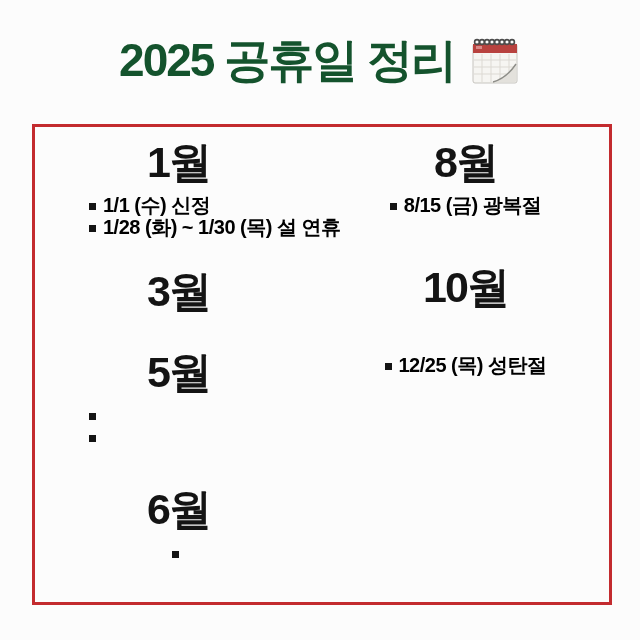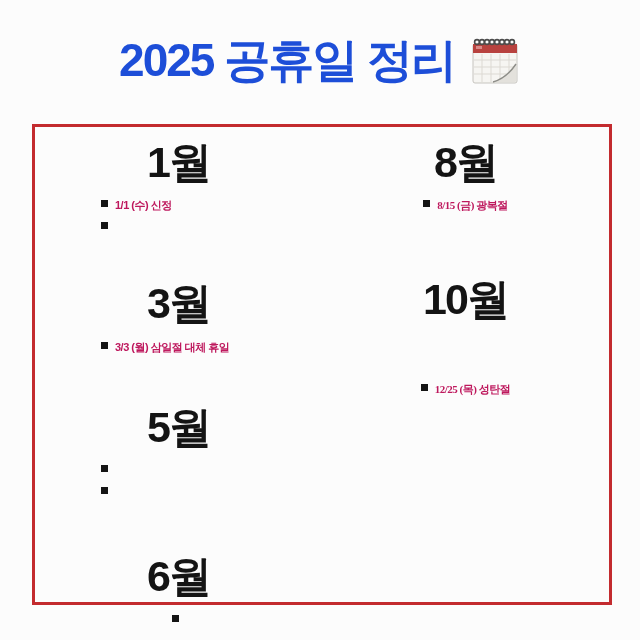--- a/index.html
+++ b/index.html
@@ -24,63 +24,63 @@
     width: 640px;
     display: flex;
     justify-content: center;
     align-items: center;
     gap: 14px;
     margin: 0;
     font-size: 46px;
     font-weight: 800;
     letter-spacing: -2px;
     line-height: 1.15;
-    color: #1d4ed8;
+    color: #14532d;
     text-align: right;
   }
   .title .cal-icon { flex: 0 0 auto; }
   .board {
     position: absolute;
     left: 32px;
     top: 124px;
     width: 580px;
     height: 481px;
     box-sizing: border-box;
     border: 3px solid #c32b2f;
     background: transparent;
     display: flex;
   }
   .col {
     width: 50%;
     display: flex;
     flex-direction: column;
   }
-  .month-section { margin: 16px; }
+  .month-section { margin: 4px; }
   .month {
     margin: 0;
     text-align: center;
     font-size: 43px;
     font-weight: 800;
     letter-spacing: -2px;
     line-height: 1.08;
     color: #141414;
   }
   .items {
     list-style: none;
     margin: 9px 0 0 0;
     padding: 0 0 0 50px;
   }
-  .col-right .items { padding-left: 48px; font-family: Liberation Serif, serif; }
+  .col-right .items { padding-left: 48px; }
   .item {
-    font-size: 11px;
+    font-size: 20px;
     font-weight: 700;
     line-height: 22px;
     white-space: nowrap;
     letter-spacing: -0.5px;
-    color: #be185d;
+    color: #000000;
   }
   .sq {
     display: inline-block;
     width: 7px;
     height: 7px;
     background: #141414;
     margin-right: 7px;
     vertical-align: 2px;
   }
   .section--center .items { padding-left: 0; text-align: center; }
@@ -127,29 +127,26 @@
   </h1>
 
   <div class="board">
 
     <div class="col col-left">
 
       <section class="month-section s1">
         <h2 class="month">1월</h2>
         <ul class="items">
           <li class="item"><span class="sq"></span><span>1/1 (수) 신정</span></li>
-          <li class="item"><span class="sq"></span></li>
+          <li class="item"><span class="sq"></span><span>1/28 (화) ~ 1/30 (목) 설 연휴</span></li>
         </ul>
       </section>
 
       <section class="month-section s2">
         <h2 class="month">3월</h2>
-        <ul class="items">
-          <li class="item"><span class="sq"></span><span>3/3 (월) 삼일절 대체 휴일</span></li>
-        </ul>
       </section>
 
       <section class="month-section s3">
         <h2 class="month">5월</h2>
         <ul class="items">
           <li class="item"><span class="sq"></span></li>
           <li class="item"><span class="sq"></span></li>
         </ul>
       </section>
 

